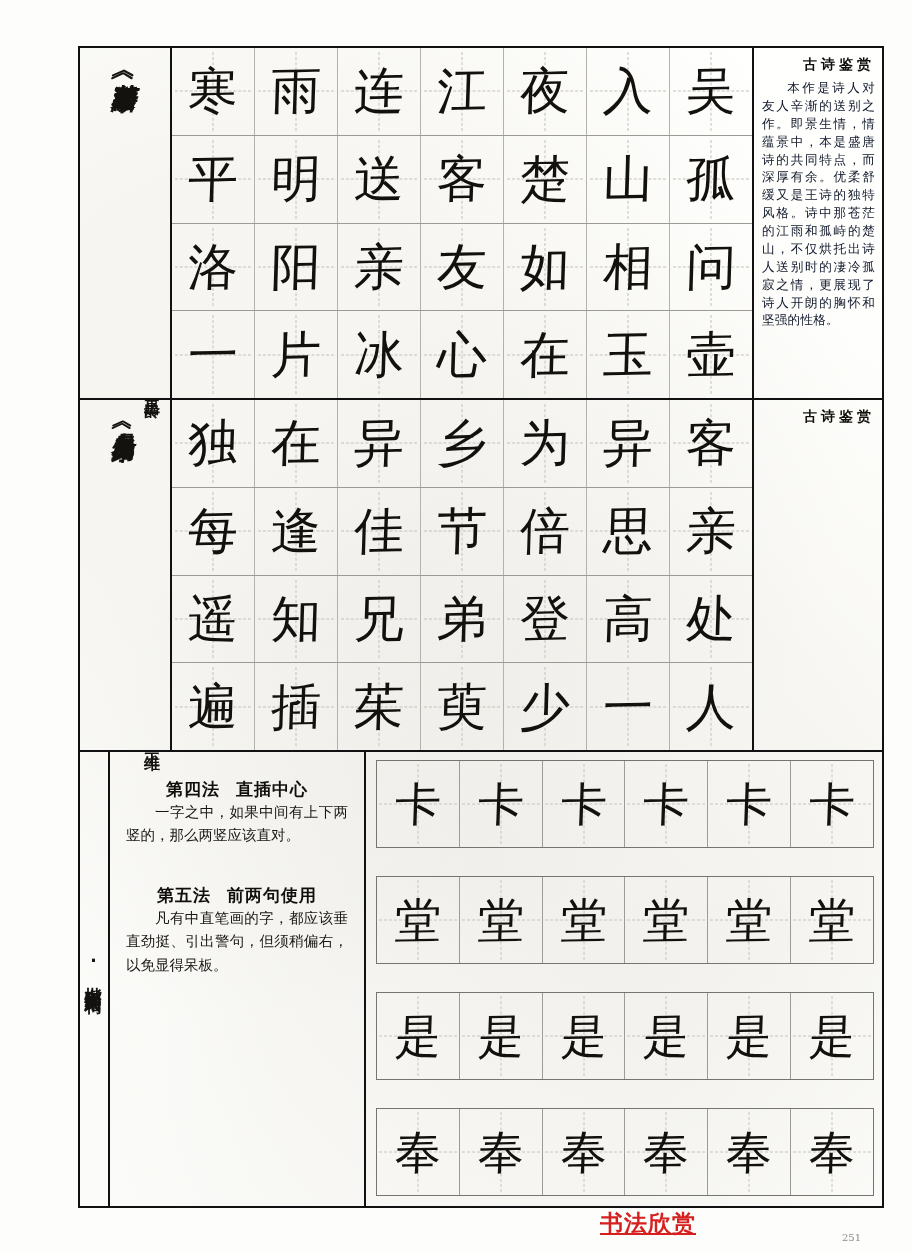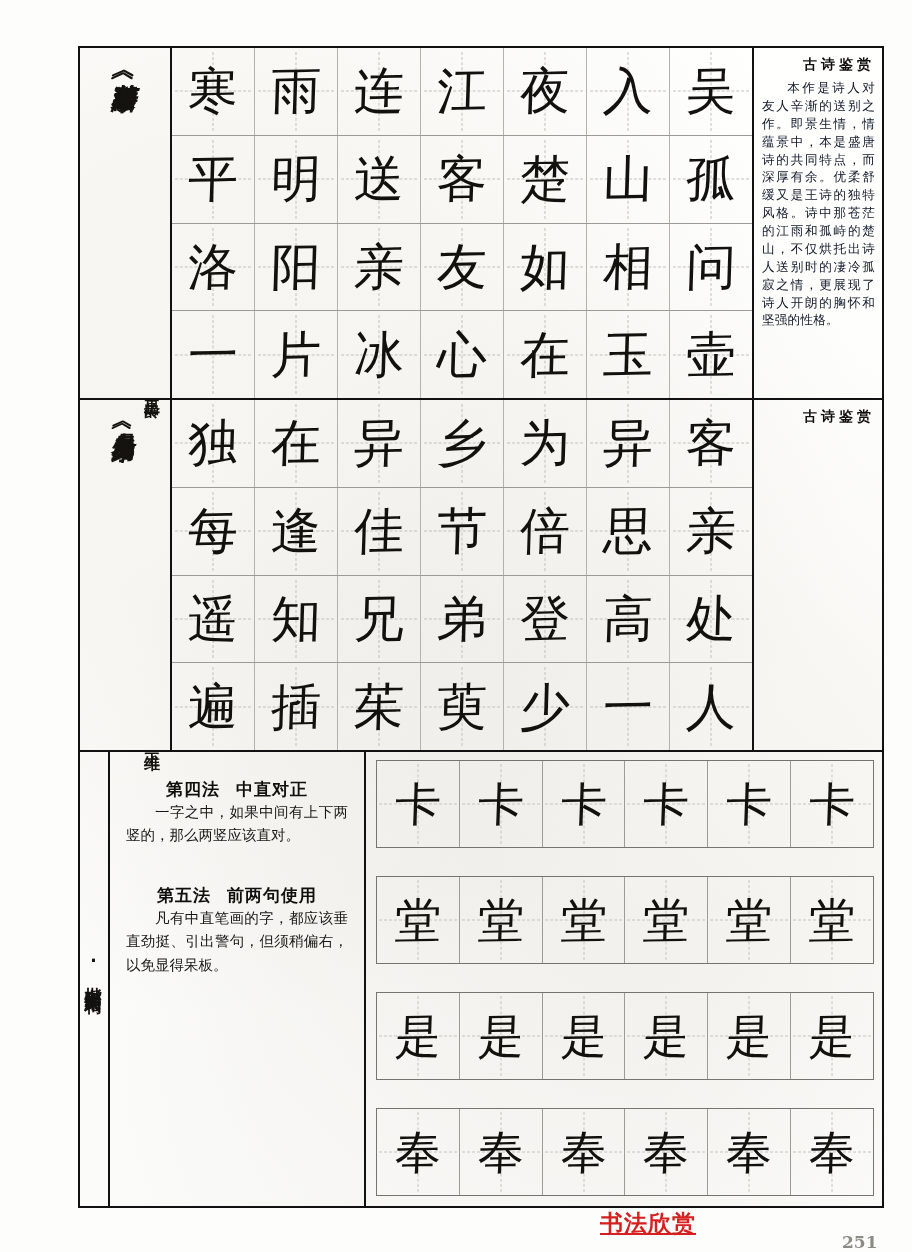--- a/index.html
+++ b/index.html
@@ -192,21 +192,21 @@
     font-family:"DejaVu Sans","Liberation Sans",sans-serif;
     font-size:23px;font-weight:700;letter-spacing:1px;
   }
   .wm-url{
     font-family:"DejaVu Serif","Liberation Serif",serif;
     font-size:23px;letter-spacing:1px;
   }
   .page-num{
     position:absolute;left:842px;top:1232px;
     font-family:"DejaVu Serif","Liberation Serif",serif;
-    font-size:17px;color:#8d8b86;font-weight:bold;
+    font-size:10px;color:#8d8b86;
   }
 </style>
 </head>
 <body>
 
 <div class="page-frame">
   <div class="paper-tint"></div>
 
   <div class="poem-block" id="poem-block-1">
     <div class="title-col">
@@ -421,21 +421,21 @@
     </div>
   </div>
 
   <div class="tech-block">
     <div class="spine-col">
       <div class="spine-text">·楷书间架结构·</div>
     </div>
 
     <div class="tech-text-col">
       <div class="law-title">
-        <span>第四法</span><span class="gap"></span><span>中直对正</span>
+        <span>第四法</span><span class="gap"></span><span>直插中心</span>
       </div>
       <div class="law-body">一字之中，如果中间有上下两竖的，那么两竖应该直对。</div>
 
       <div class="law-spacer"></div>
 
       <div class="law-title">
         <span>第五法</span><span class="gap"></span><span>前两句使用</span>
       </div>
       <div class="law-body">凡有中直笔画的字，都应该垂直劲挺、引出警句，但须稍偏右，以免显得呆板。</div>
     </div>

